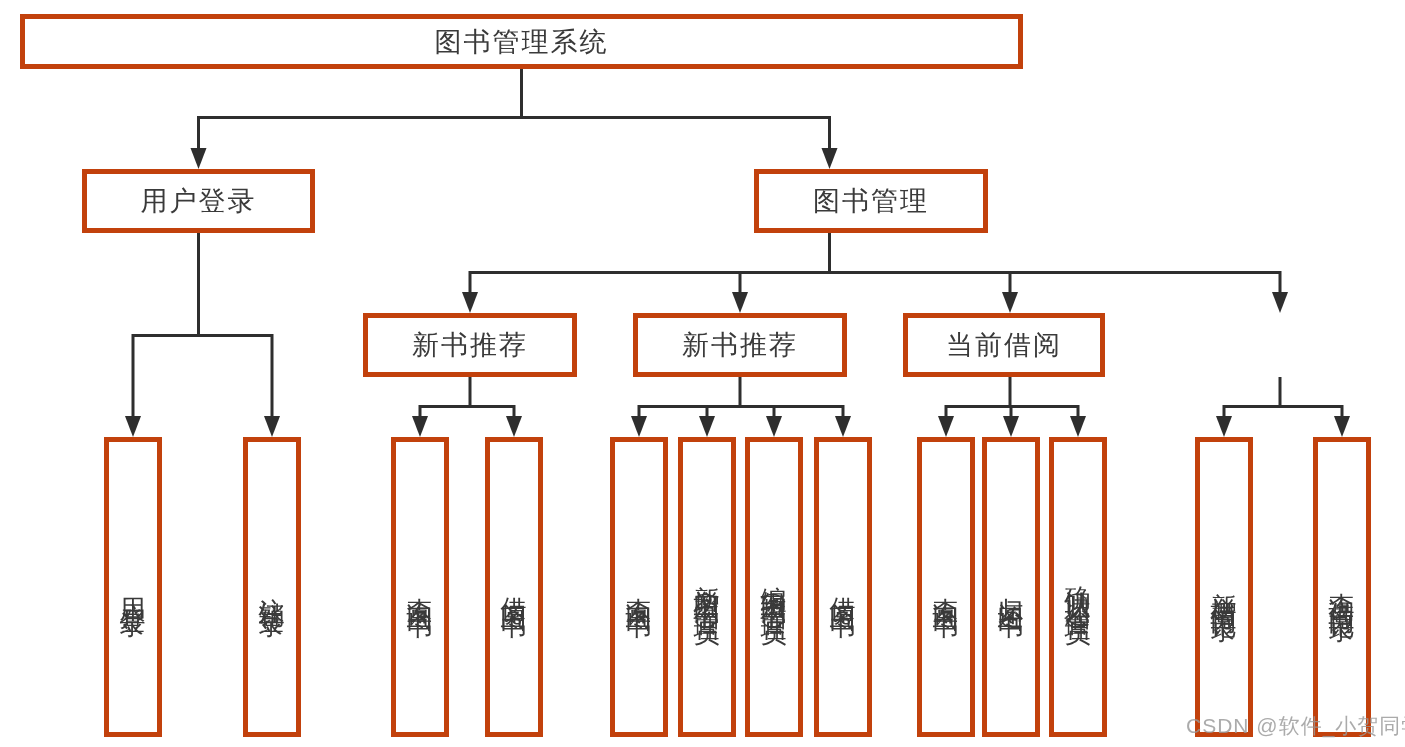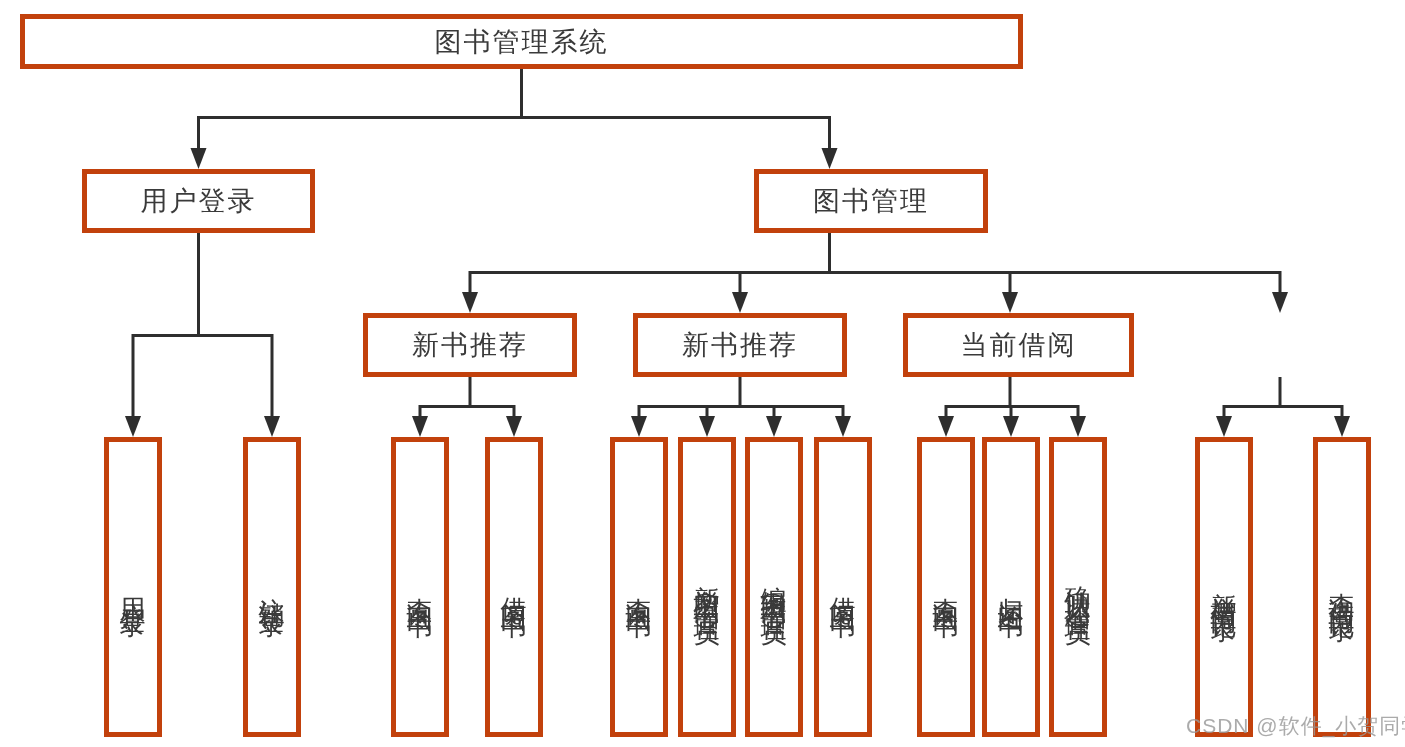--- a/index.html
+++ b/index.html
@@ -94,21 +94,21 @@
   <div class="box" style="left:712px;top:169px;width:234px;height:64px;margin-left:42px;">
     <span class="h-label">图书管理</span>
   </div>
 
   <div class="box" style="left:363px;top:313px;width:214px;height:64px;">
     <span class="h-label">新书推荐</span>
   </div>
   <div class="box" style="left:633px;top:313px;width:214px;height:64px;">
     <span class="h-label">新书推荐</span>
   </div>
-  <div class="box" style="left:903px;top:313px;width:231px;height:64px;">
+  <div class="box" style="left:903px;top:313px;width:202px;height:64px;">
     <span class="h-label">当前借阅</span>
   </div>
 
   <div class="box v-box" style="left:104px;top:437px;width:58px;height:300px;">
     <span class="v-label">用户登录</span>
   </div>
   <div class="box v-box" style="left:243px;top:437px;width:58px;height:300px;">
     <span class="v-label">注销登录</span>
   </div>
 

